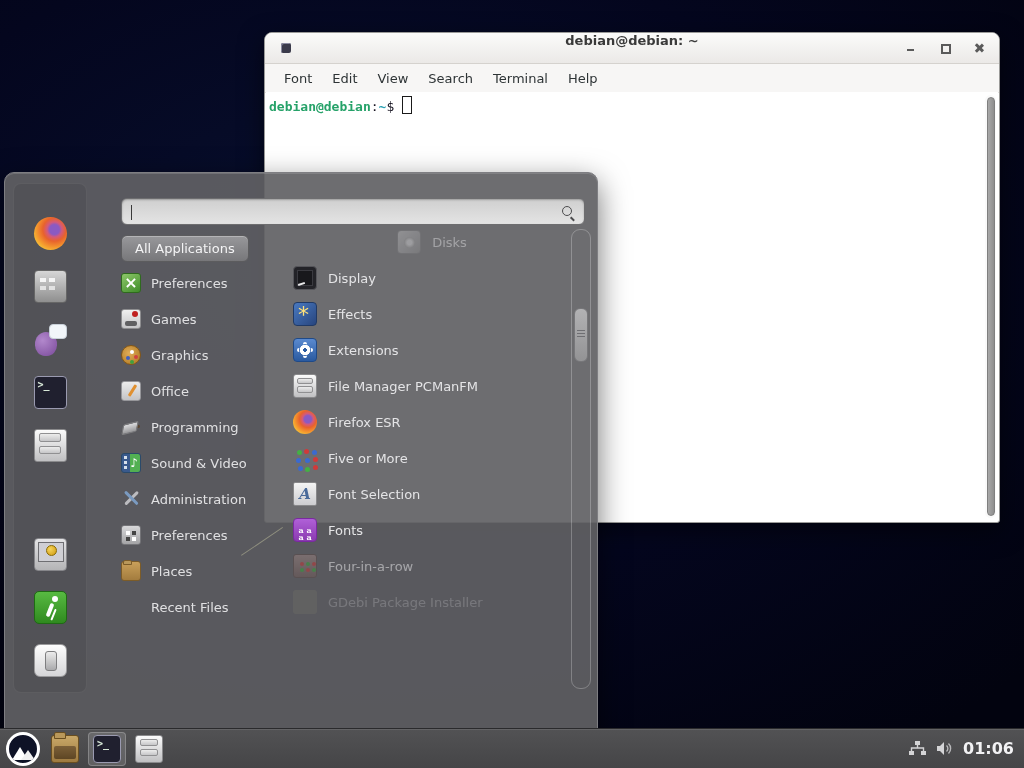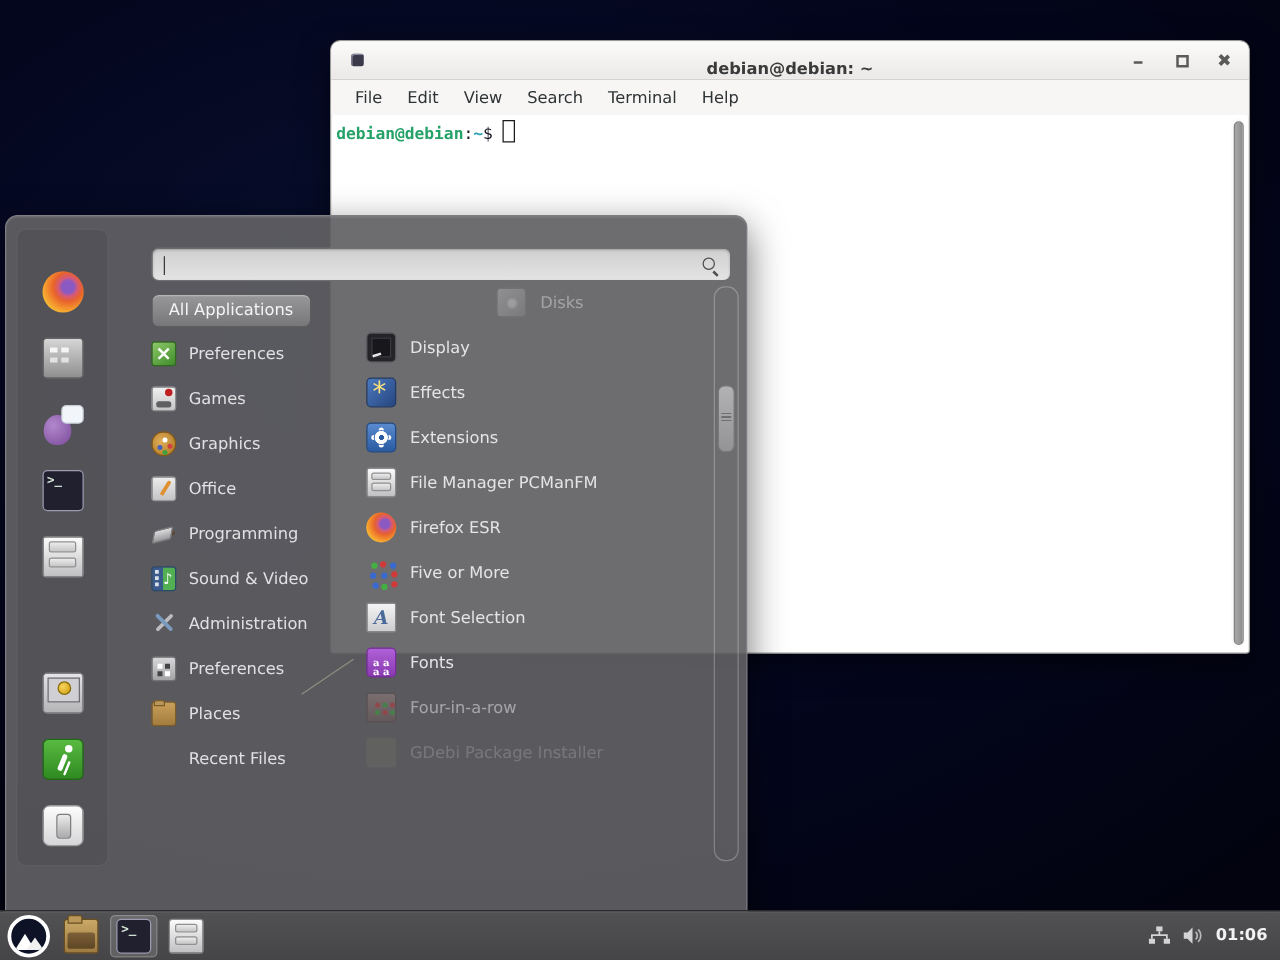--- a/index.html
+++ b/index.html
@@ -9,21 +9,21 @@
   
   .desktop{position:absolute;inset:0;
     background:radial-gradient(ellipse 900px 600px at 35% 35%, #081030 0%, #04061e 55%, #02030f 100%);}
 
   
   .term-win{position:absolute;left:264px;top:32px;width:736px;height:491px;
     border-radius:8px 8px 3px 3px;background:#fff;border:1px solid #9a9a98;
     box-shadow:0 8px 24px rgba(0,0,0,.5);z-index:2;box-sizing:border-box;}
   .term-titlebar{height:30px;border-radius:7px 7px 0 0;position:relative;
     background:linear-gradient(#fbfbfa,#ebe9e7);border-bottom:1px solid #d5d2ce;
-    display:flex;align-items:flex-end;}
+    display:flex;align-items:flex-start;}
   .term-win-icon{position:absolute;left:16px;top:10px;width:10px;height:10px;border-radius:2px;
     background:#3a3a4a;box-shadow:inset 1px 1px 0 #8a8aa0;}
   .term-title{flex:1;text-align:center;font-size:13px;font-weight:bold;color:#3a3a3a;}
   .win-btns{position:absolute;right:14px;top:0;height:30px;display:flex;align-items:center;gap:22px;}
   .wbtn{width:12px;height:12px;position:relative;cursor:default;}
   .wbtn-min::after{content:"";position:absolute;left:2px;bottom:3px;width:7px;height:2px;background:#5a5a5a;}
   .wbtn-max::after{content:"";position:absolute;left:2px;top:2px;width:6px;height:6px;border:2px solid #5a5a5a;}
   .wbtn-close::before,.wbtn-close::after{content:"";position:absolute;left:5px;top:1px;width:2.5px;height:10px;background:#5a5a5a;}
   .wbtn-close::before{transform:rotate(45deg);} .wbtn-close::after{transform:rotate(-45deg);}
   .term-menubar{height:28px;background:#f7f6f5;border-bottom:1px solid #e3e1de;
@@ -80,21 +80,21 @@
   .trail-line{position:absolute;left:236px;top:382px;width:50px;height:0;
     border-top:1.5px solid rgba(195,195,160,.5);transform:rotate(-34deg);transform-origin:0 0;}
 
   
   .taskbar{position:absolute;left:0;bottom:0;width:1024px;height:40px;z-index:5;
     background:linear-gradient(#525254,#454547);border-top:1px solid #2a2a2c;
     box-shadow:inset 0 1px 0 rgba(255,255,255,.10);display:flex;align-items:center;box-sizing:border-box;}
   .tb-btn{width:38px;height:34px;margin-left:4px;display:flex;align-items:center;justify-content:center;border-radius:4px;}
   .tb-active{background:rgba(255,255,255,.14);border:1px solid rgba(255,255,255,.22);box-sizing:border-box;}
   .tb-right{margin-left:auto;display:flex;align-items:center;gap:10px;padding-right:10px;}
-  .clock{font-size:13px;font-weight:bold;color:#f2f2f4;}
+  .clock{font-size:16px;font-weight:bold;color:#f2f2f4;}
 
   
   .icn{position:relative;flex:none;display:flex;align-items:center;justify-content:center;box-sizing:border-box;}
   .ic{width:24px;height:24px;} .cic{width:20px;height:20px;} .fic{width:33px;height:33px;} .tic{width:28px;height:28px;}
 
   .i-firefox{border-radius:50%;
     background:radial-gradient(circle at 62% 38%, #8a5ac2 0 17%, #d45a7a 26%, #e8622c 40%, #f59a2e 63%, #f5c93a 82%, #e07a18 100%);}
   .i-packages{border-radius:4px;background:linear-gradient(#d6d6d6,#8f8f8f);border:1px solid #666;}
   .i-packages::after{content:"";position:absolute;left:5px;top:7px;width:6px;height:4px;background:#f5f5f5;
     box-shadow:9px 0 0 #f5f5f5, 0 8px 0 #e2e2e2, 9px 8px 0 #e2e2e2;}
@@ -207,21 +207,21 @@
     <div class="term-titlebar">
       <div class="term-win-icon"></div>
       <div class="term-title">debian@debian: ~</div>
       <div class="win-btns">
         <div class="wbtn wbtn-min"></div>
         <div class="wbtn wbtn-max"></div>
         <div class="wbtn wbtn-close"></div>
       </div>
     </div>
     <div class="term-menubar" id="term-menu">
-        <span class="tmenu-item">File</span>
+        <span class="tmenu-item">Font</span>
         <span class="tmenu-item">Edit</span>
         <span class="tmenu-item">View</span>
         <span class="tmenu-item">Search</span>
         <span class="tmenu-item">Terminal</span>
         <span class="tmenu-item">Help</span>
       </div>
     <div class="term-body">
       <div class="prompt"><span class="p-user">debian@debian</span><span class="p-colon">:</span><span class="p-path">~</span><span class="p-dollar">$</span><span class="cursor-block"></span></div>
       <div class="term-scrollbar">
         <div class="term-thumb"></div>

